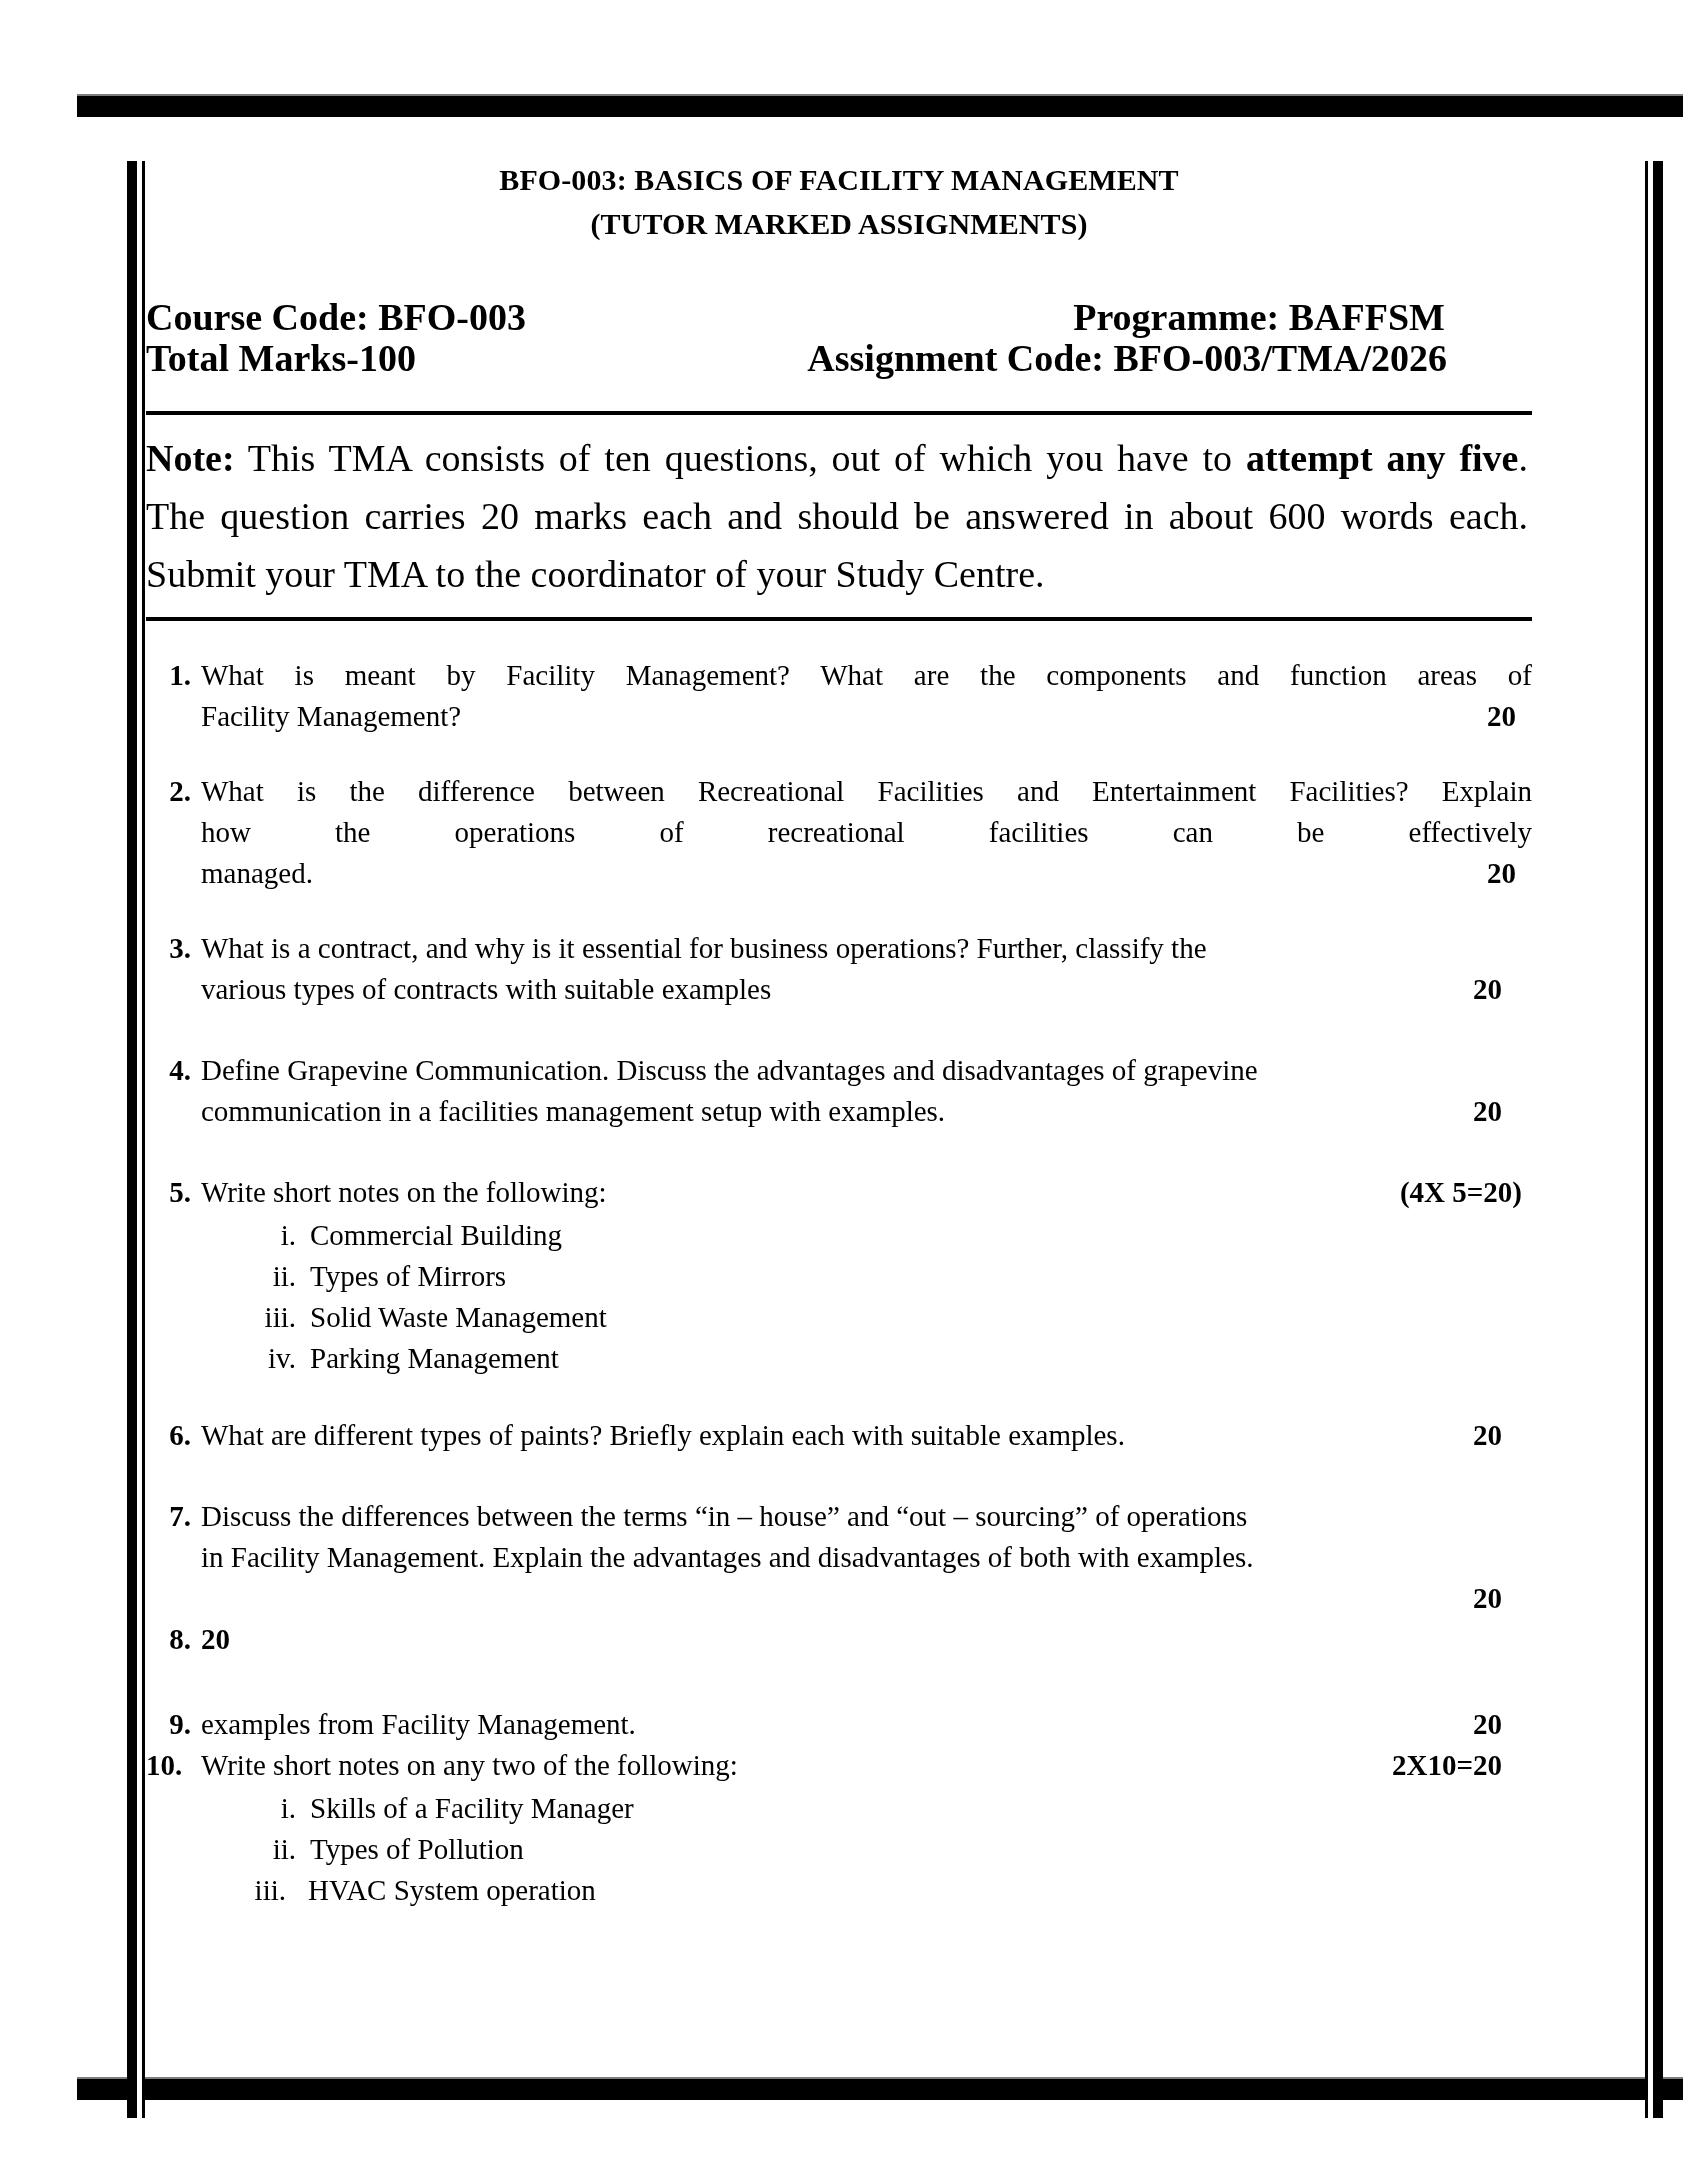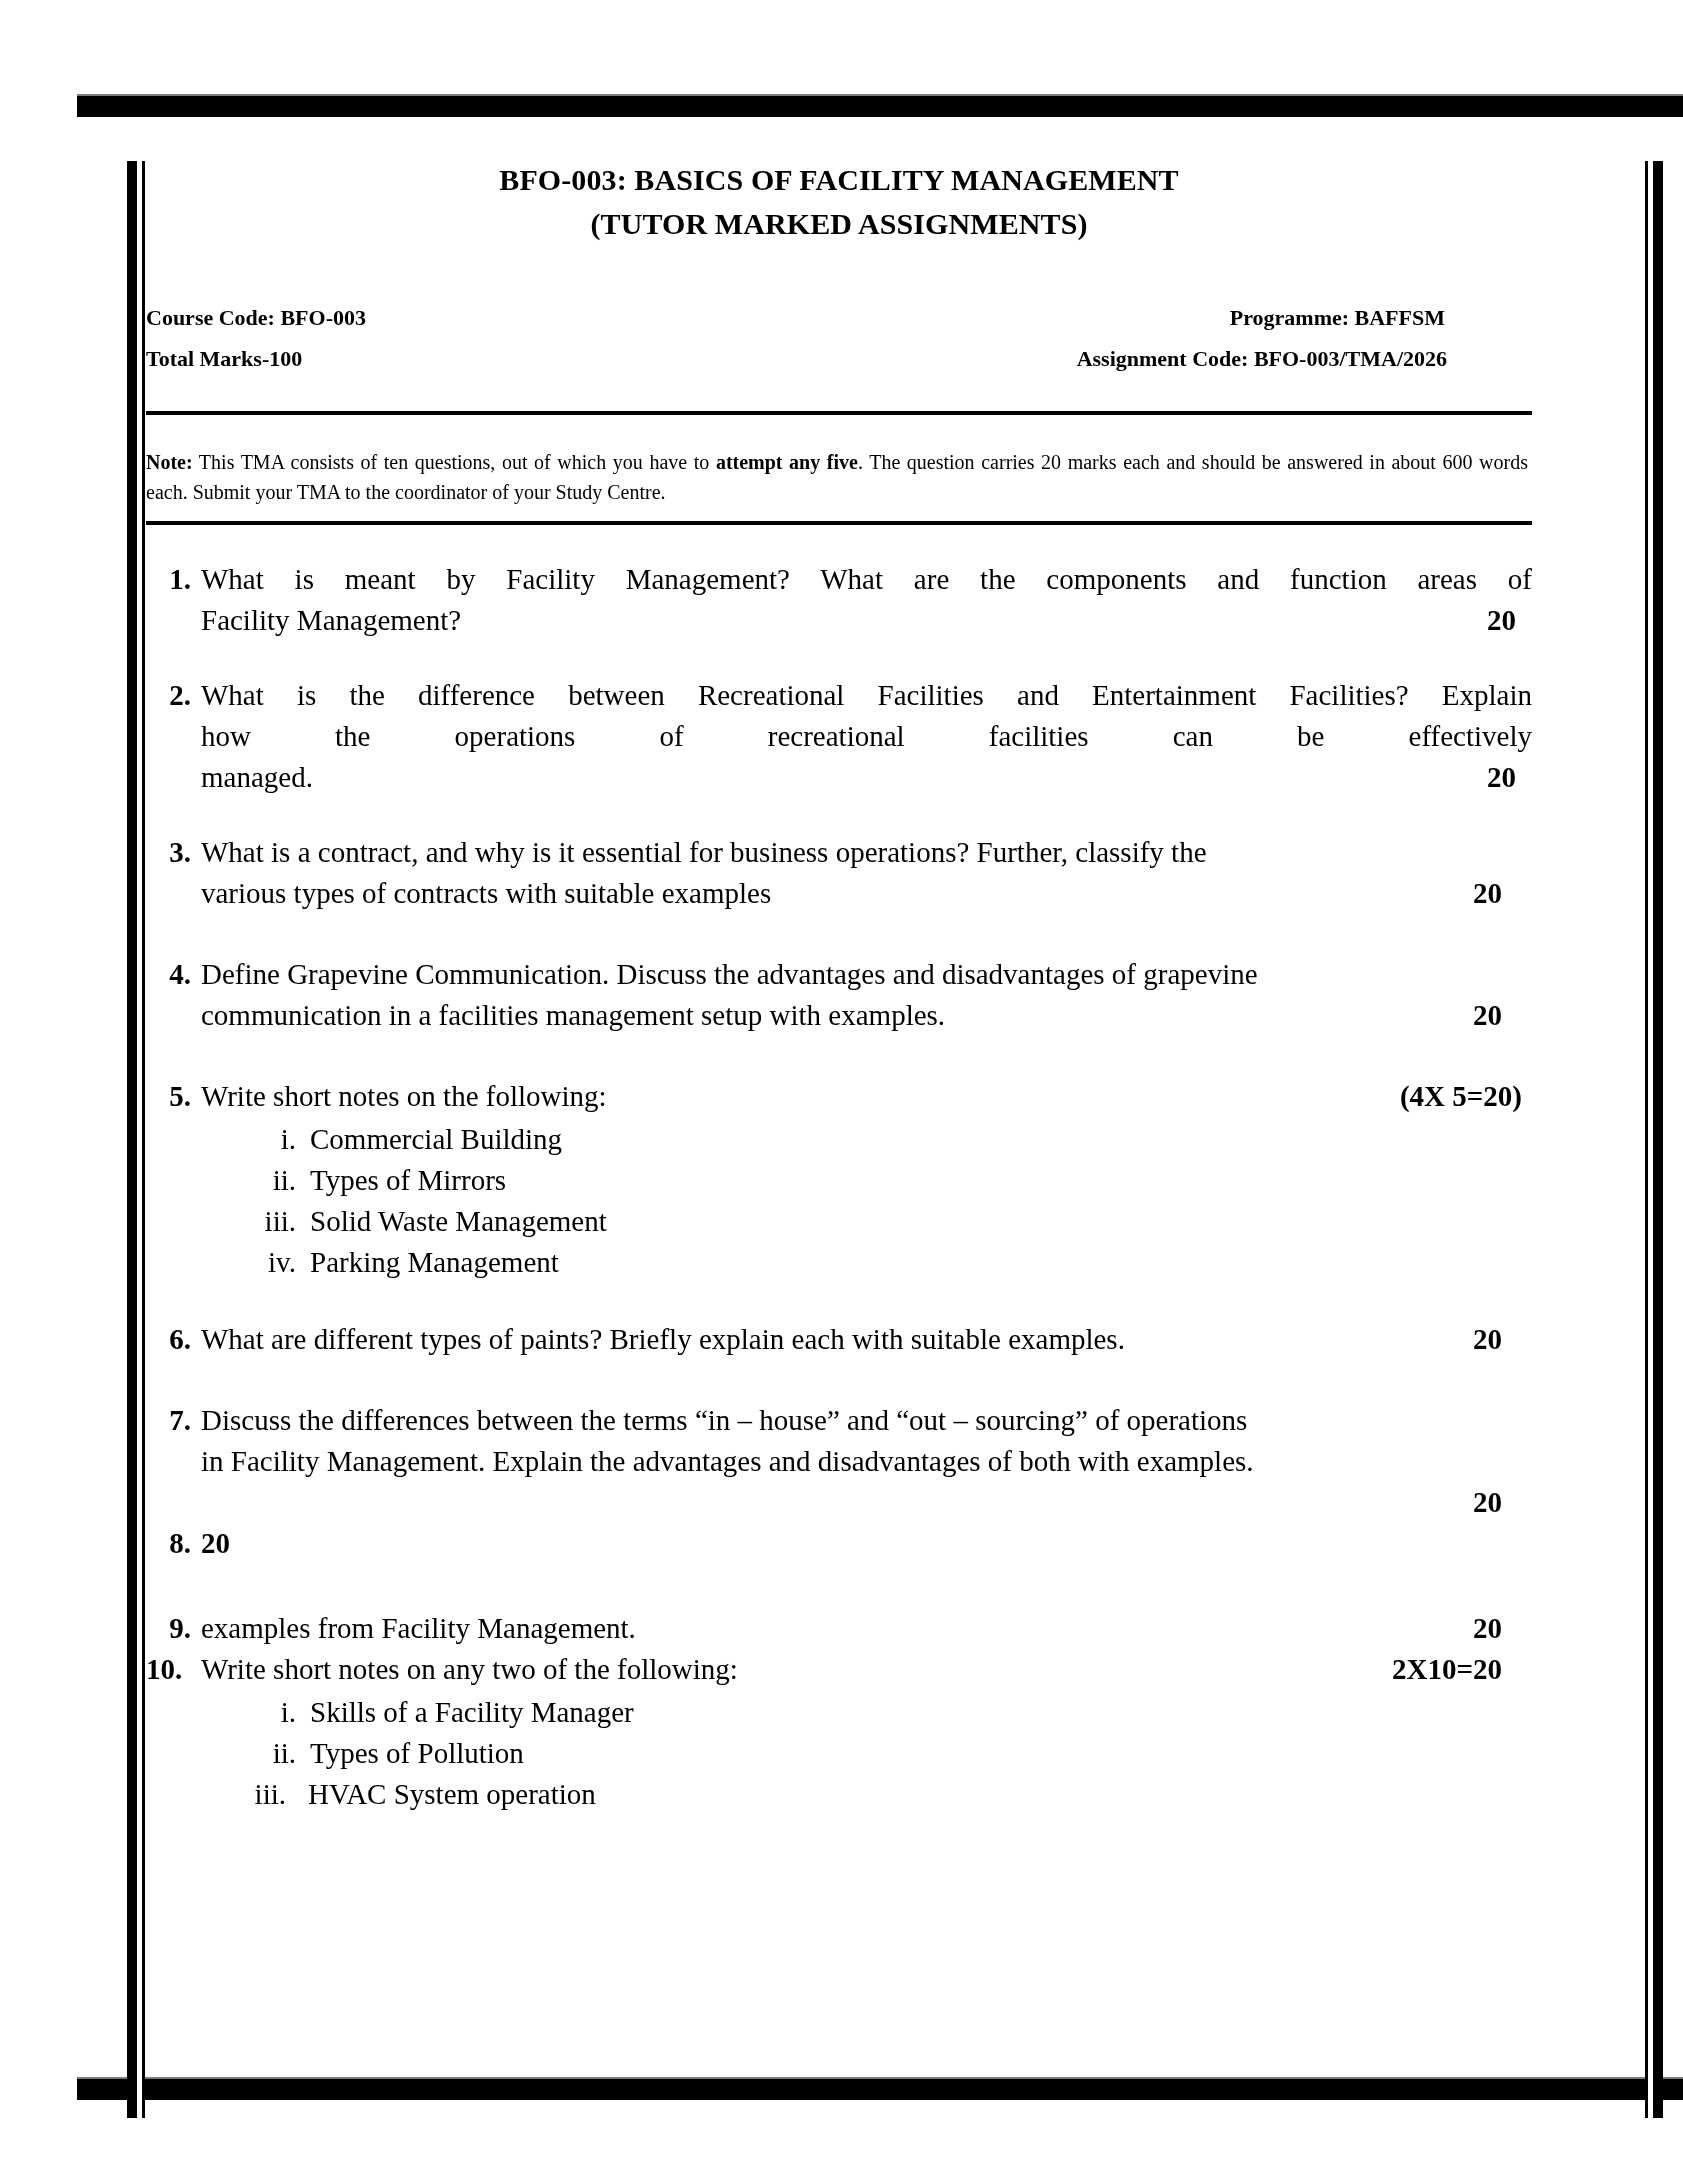--- a/index.html
+++ b/index.html
@@ -71,45 +71,44 @@
     font-weight: bold;
     font-size: 30px;
     line-height: 44px;
     letter-spacing: 0.1px;
   }
   .title-line-2 { }
 
   .meta {
     margin-top: 51px;
     font-weight: bold;
-    font-size: 22px;
+    font-size: 38px;
     line-height: 41px;
   }
   .meta-row {
     display: flex;
     justify-content: space-between;
     white-space: nowrap;
   }
   .meta-row .right { margin-right: 87px; }
   .meta-row.row2 .right { margin-right: 85px; text-align: center; }
 
   .note-box {
     margin-top: 32px;
     border-top: 4px solid #000;
     border-bottom: 4px solid #000;
     padding: 14px 4px 14px 0;
     width: 1386px;
     box-sizing: border-box;
   }
   .note-text {
-    font-size: 20px;
-    line-height: 30px;
+    font-size: 38px;
+    line-height: 58px;
     text-align: justify;
     text-align-last: left;
-    margin-top: 18px;
   }
   .note-text b { font-weight: bold; }
 
   .qlist {
     margin-top: 34px;
   }
   .q {
     display: flex;
     font-size: 29px;
     line-height: 41px;

